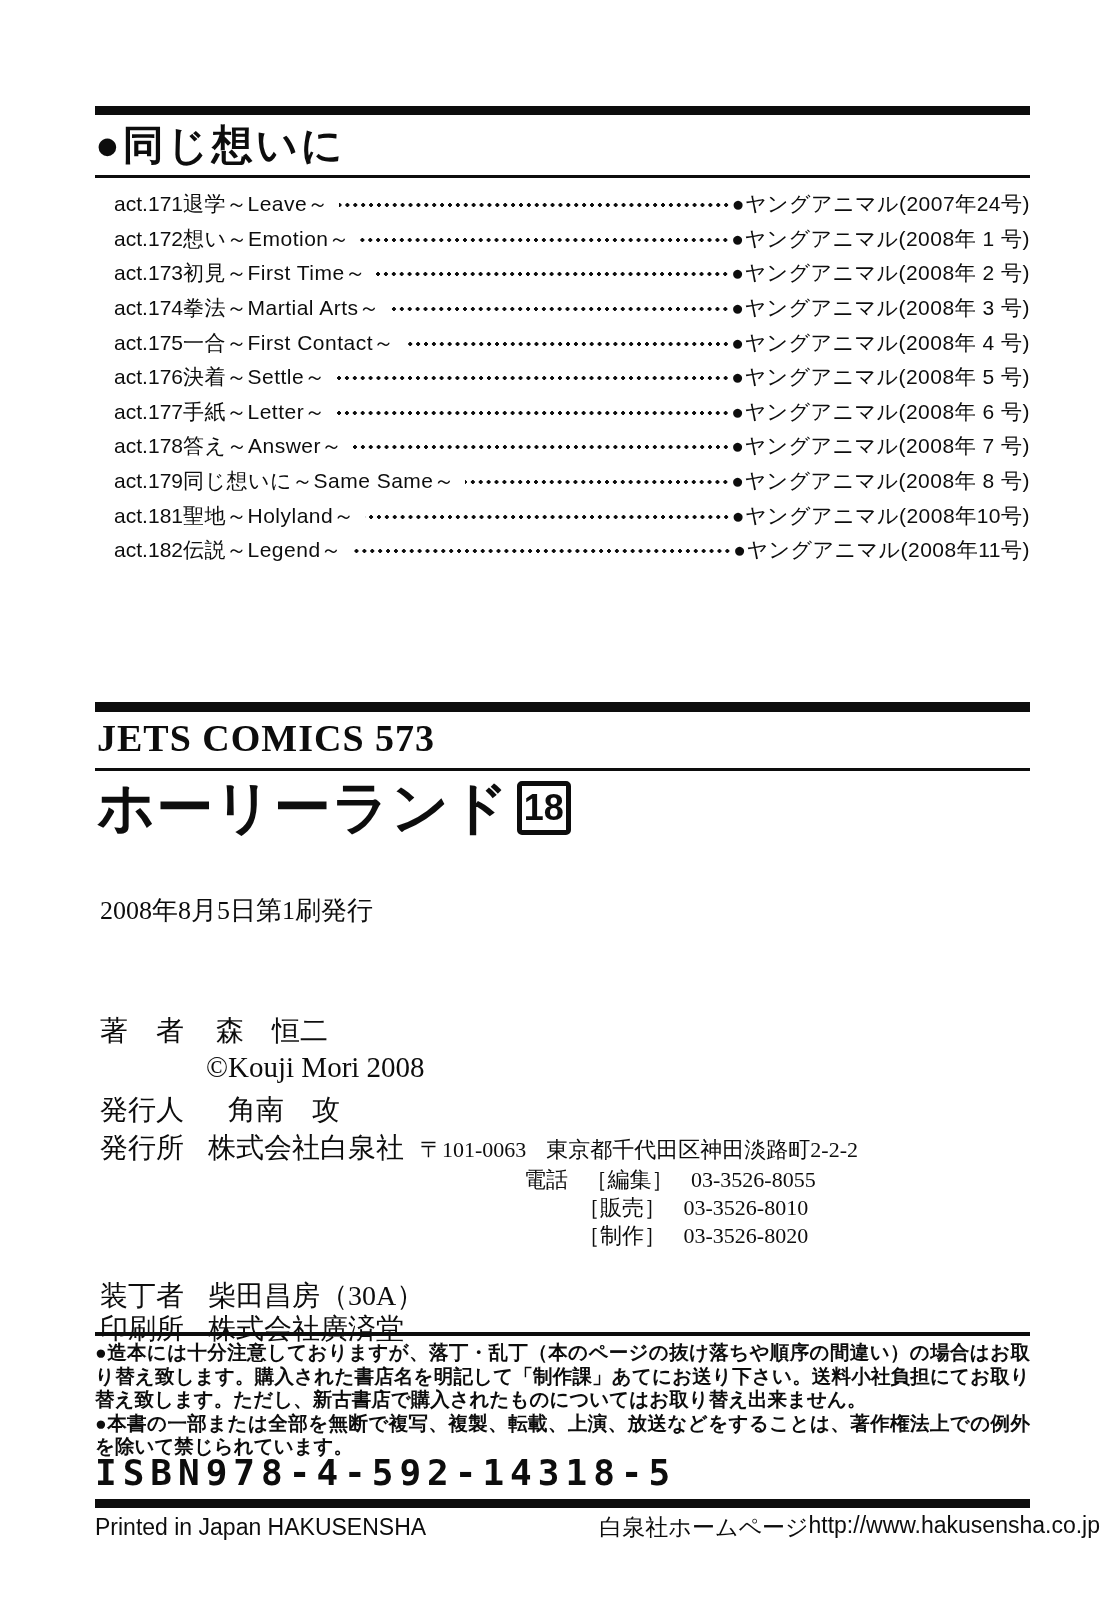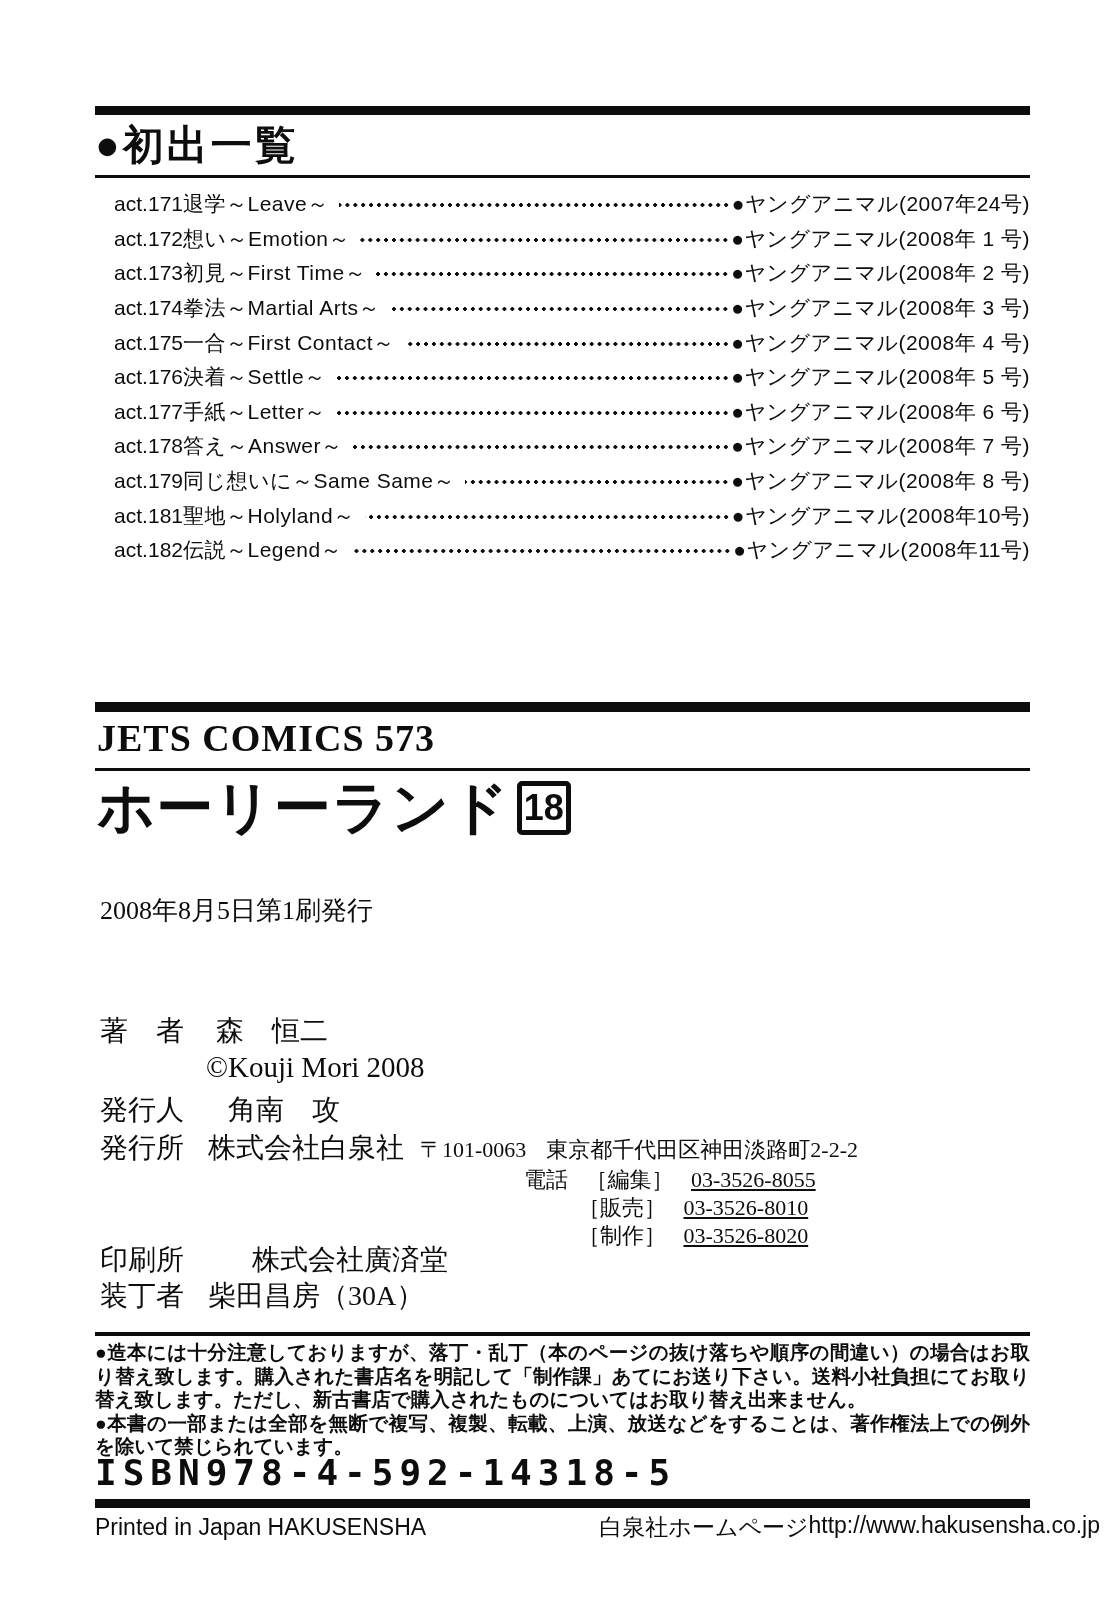--- a/index.html
+++ b/index.html
@@ -69,26 +69,26 @@
   }
   .row-issuer    { top: 1091px; gap: 20px; }
   .row-publisher { top: 1129px; }
   .c-postal  { font-size: 22px; margin-left: 16px; }
   .c-address { font-size: 22px; margin-left: 20px; }
   .tel {
     position: absolute; font-family: "Liberation Serif", serif;
     font-size: 22px; white-space: nowrap;
   }
   .tel .dept { margin-left: 12px; text-align: center; }
-  .tel .num  { margin-left: 12px; text-decoration: underline; }
+  .tel .num  { margin-left: 12px; }
   .tel1 { left: 524px; top: 1165px; }
   .tel2 { left: 578px; top: 1193px; }
   .tel2 .dept, .tel3 .dept { margin-left: 0; }
   .tel3 { left: 578px; top: 1221px; }
-  .row-printer  { top: 1241px; gap: 44px; }
+  .row-printer  { top: 1310px; }
   .row-designer { top: 1277px; }
 
   .notices {
     position: absolute; left: 95px; top: 1341px; width: 935px;
     font-family: "Liberation Serif", serif;
     font-size: 19.5px; font-weight: 600; line-height: 23.6px;
     text-align: justify;
   }
 
   .isbn {
@@ -105,21 +105,21 @@
   .fr { display: flex; white-space: nowrap; }
 </style>
 </head>
 <body>
 
 <div class="page">
 
   <div class="bar top"></div>
 
   <div class="heading">
-    <span>●</span><span>初出一覧</span>
+    <span>●</span><span>同じ想いに</span>
   </div>
 
   <div class="rule a"></div>
 
   <div class="chlist">
 
     <div class="ch-row">
       <span class="ch-act">act.171</span>
       <span class="ch-title">退学～Leave～</span>
       <span class="leader"></span>

